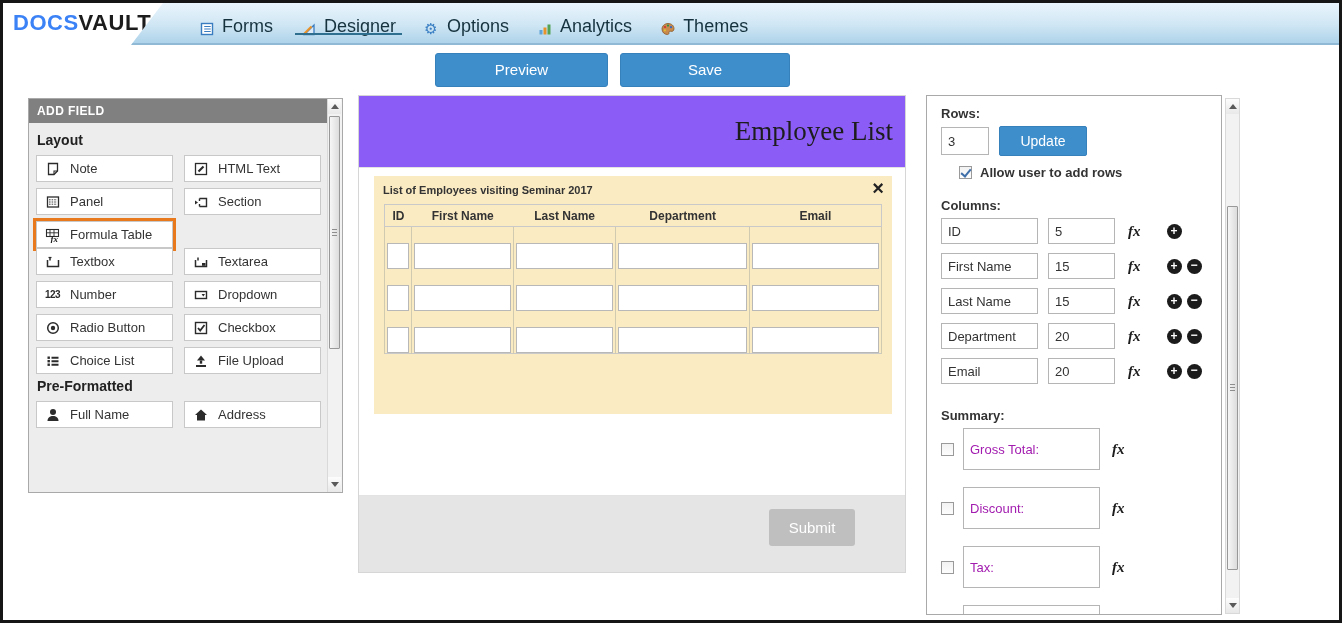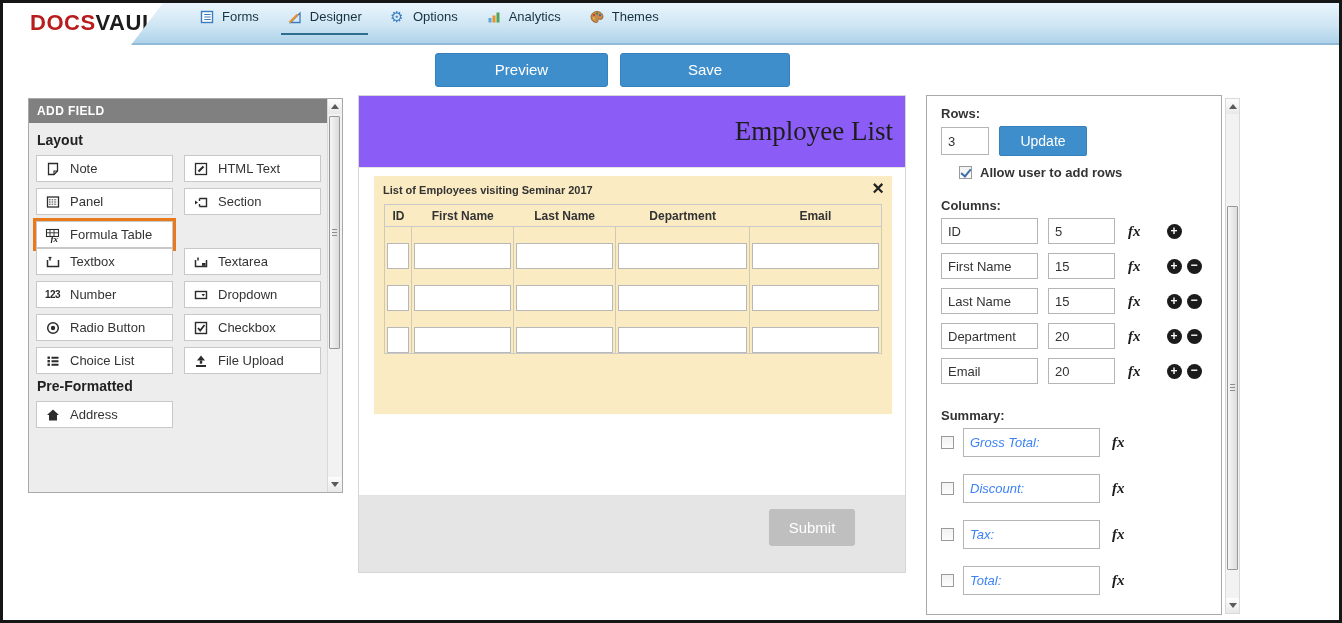--- a/index.html
+++ b/index.html
@@ -7,24 +7,24 @@
   body { font-family:"Liberation Sans", sans-serif; background:#fff; }
   #frame { position:relative; width:1342px; height:623px; border:3px solid #161616; background:#fff; overflow:hidden; }
 
   
   .topbar { position:absolute; left:0; top:0; right:0; height:42px;
     background:linear-gradient(#eaf5fc 0%, #cfe6f4 55%, #aed3ea 100%);
     border-bottom:2px solid #8fb9d4; }
   .logo { position:absolute; left:0; top:0; width:160px; height:42px; background:#fff;
     clip-path:polygon(0 0,160px 0,128px 42px,0 42px); line-height:40px; padding-left:10px;
     font-size:22px; font-weight:800; letter-spacing:.5px; }
-  .logo .docs { color:#b91c1c;margin-left:17px; }
+  .logo .docs { color:#3b82f6; }
   .logo .vault { color:#1c1c1c; font-weight:700; }
   .tabs { position:absolute; left:196px; top:0; height:40px; display:flex; align-items:center; gap:28px; }
-  .tab { display:flex; align-items:flex-start; gap:7px; font-size:13px; color:#16323f; position:relative;
+  .tab { display:flex; align-items:flex-end; gap:7px; font-size:18px; color:#16323f; position:relative;
     height:28px; cursor:default; }
   .tab.active::after { content:""; position:absolute; left:-6px; right:-6px; bottom:2px; height:2px; background:#2e6e8e; }
   .tab .ticon { width:16px; height:16px; display:inline-flex; }
   .gear-glyph { font-size:15px; color:#3c80c4; line-height:16px; }
   .gear-glyph::before { content:"\2699"; }
 
   
   .blue-btn { position:absolute; top:50px; height:34px; background:#3e8ecc; border:1px solid #3680bc;
     border-radius:3px; color:#fff; font-size:15px; text-align:center; line-height:32px; }
   #preview-btn { left:432px; width:173px; }
@@ -101,21 +101,21 @@
   .col-width { width:67px; height:26px; margin-right:13px; }
   .fx { font-family:"Liberation Serif", serif; font-style:italic; font-weight:bold; font-size:15px; color:#1c1c1c; }
   .col-row .fx { margin-right:13px; }
   .circle-btn { width:15px; height:15px; border-radius:50%; background:#1b1b1b; color:#fff;
     display:inline-flex; align-items:center; justify-content:center; font-size:12px; font-weight:bold; line-height:1; }
   .circle-btn.plus::before { content:"+"; margin-top:-1px; }
   .circle-btn.minus::before { content:"\2212"; margin-top:-2px; }
   .col-row .plus { margin-right:5px; }
   .summary-block { margin-top:24px; }
   .sum-row { display:flex; align-items:center; gap:9px; margin-bottom:17px; }
-  .sum-input { width:137px; height:29px; color:#3b82f6;font-style:italic; }
+  .sum-input { width:137px; height:42px; color:#a21caf; }
   .sum-row .fx { margin-left:3px; }
 
   svg { display:block; }
 </style>
 </head>
 <body>
 
 <div id="frame">
 
   <div class="topbar">
@@ -295,20 +295,29 @@
                 <rect x="6.8" y="7.5" width="2.4" height="3.2" fill="#2b2b2b"></rect>
                 <path d="M3 13h10" stroke="#2b2b2b" stroke-width="2"></path>
               </svg>
             </span>
           <span>File Upload</span>
         </div>
       </div>
 
       <div class="sec-title">Pre-Formatted</div>
       <div class="btn-grid">
+        <div class="field-btn">
+          <span class="ficon">
+              <svg viewBox="0 0 16 16" width="16" height="16">
+                <circle cx="8" cy="5" r="3" fill="#2b2b2b"></circle>
+                <path d="M2.5 14c0-3.2 2.5-5 5.5-5s5.5 1.8 5.5 5z" fill="#2b2b2b"></path>
+              </svg>
+            </span>
+          <span>Full Name</span>
+        </div>
         <div class="field-btn">
           <span class="ficon">
               <svg viewBox="0 0 16 16" width="16" height="16">
                 <path d="M8 2.5 14 8h-2v5.5H4V8H2z" fill="#2b2b2b"></path>
               </svg>
             </span>
           <span>Address</span>
         </div>
       </div>
     </div>

